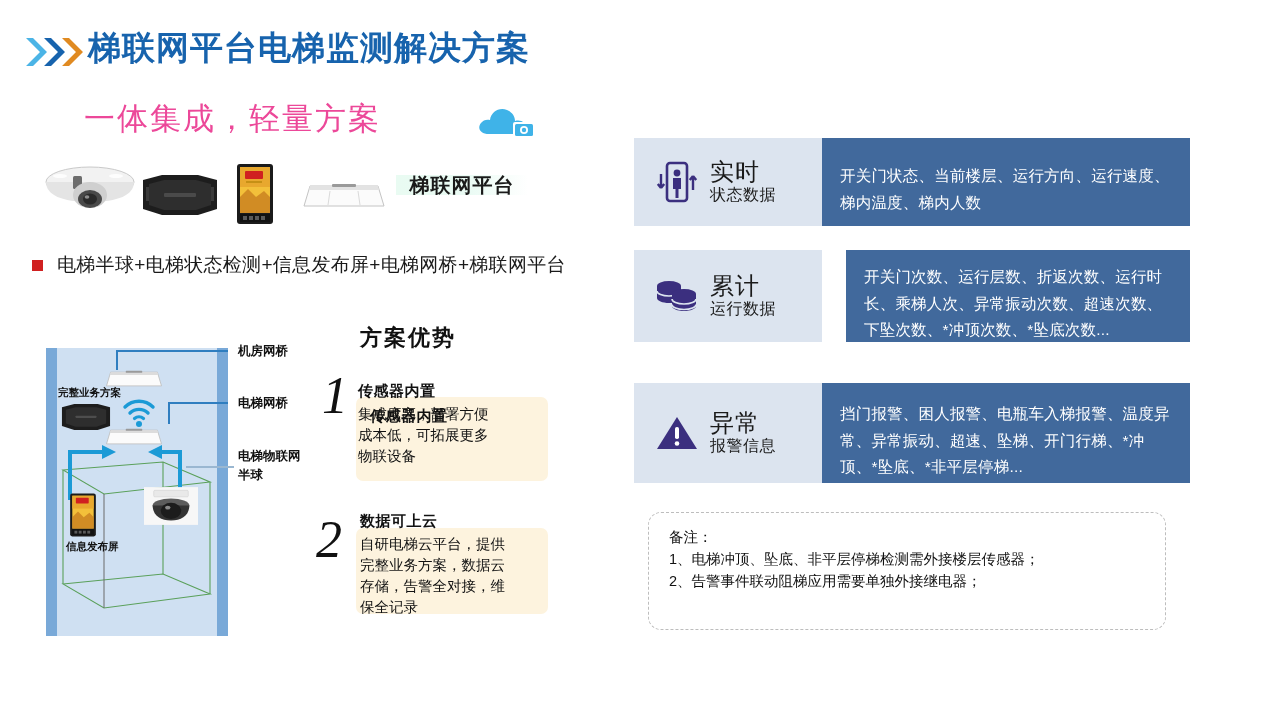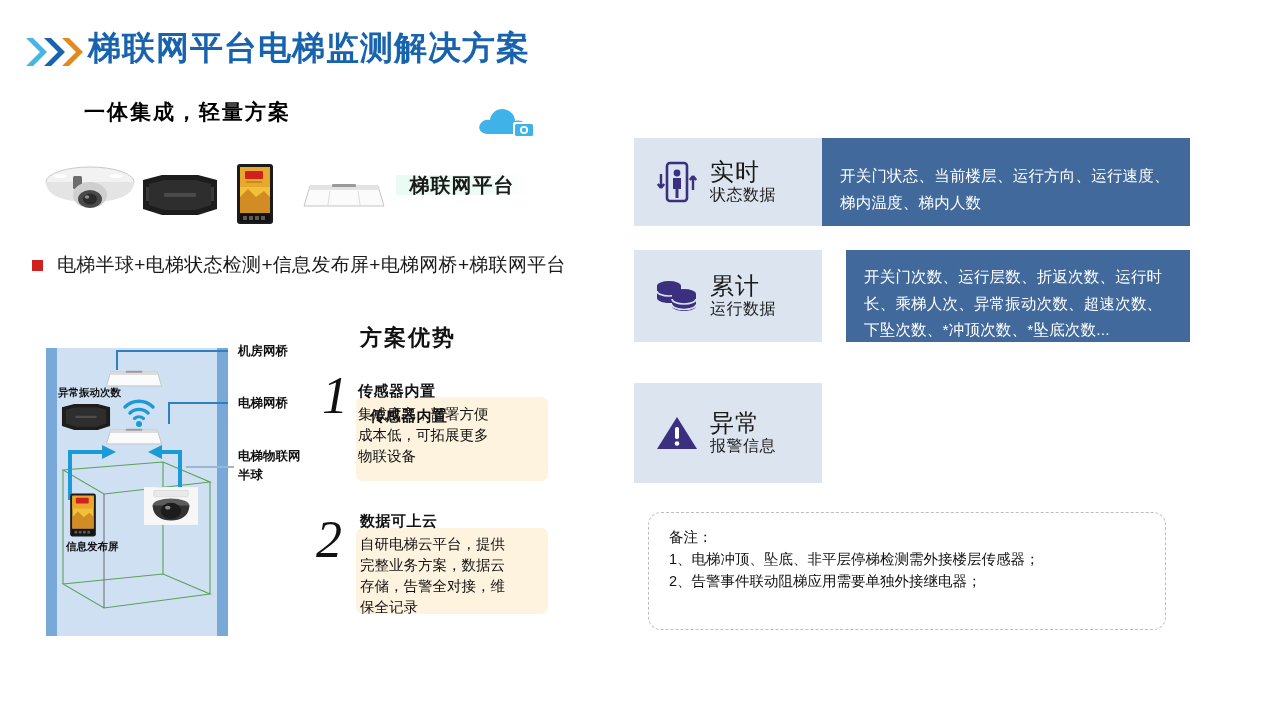--- a/index.html
+++ b/index.html
@@ -12,21 +12,21 @@
 
   
   .chevrons{position:absolute;left:24px;top:32px;width:62px;height:40px;}
   .title{
     position:absolute;left:88px;top:26px;
     font-size:33px;font-weight:bold;color:#1763ad;letter-spacing:1px;
     white-space:nowrap;
   }
   .subtitle{
     position:absolute;left:84px;top:98px;
-    font-size:21px;font-weight:bold;color:#000000;letter-spacing:2px;
+    font-size:31px;font-weight:normal;color:#ec4899;letter-spacing:2px;
     white-space:nowrap;
   }
   .cloudcam{position:absolute;left:475px;top:103px;width:66px;height:40px;}
 
   
   .prod{position:absolute;}
   .prod-dome{left:40px;top:162px;width:100px;height:56px;}
   .prod-box{left:140px;top:172px;width:80px;height:46px;}
   .prod-screen{left:234px;top:163px;width:42px;height:62px;}
   .prod-bridge{left:300px;top:180px;width:88px;height:32px;}
@@ -204,21 +204,21 @@
       <path d="M10 6 L78 6 L84 26 L4 26 Z" fill="#fbfbfb" stroke="#bdbdbd" stroke-width="1.2"></path>
       <path d="M10 6 L78 6 L79 10 L9 10 Z" fill="#dcdcdc"></path>
       <rect x="32" y="4" width="24" height="3" rx="1" fill="#9a9a9a"></rect>
     </svg>
 
     <svg style="position:absolute;left:14px;top:54px;" width="52" height="30" viewBox="0 0 80 46">
       <path d="M3 8 L22 3 L58 3 L77 8 L77 37 L58 43 L22 43 L3 37 Z" fill="#1d1d1d"></path>
       <path d="M9 12 L24 8 L56 8 L71 12 L71 33 L56 38 L24 38 L9 33 Z" fill="#2e2e2e"></path>
       <rect x="24" y="21" width="32" height="3.5" rx="1" fill="#4d4d4d"></rect>
     </svg>
-    <div class="lbl-dark" style="left:12px;top:38px;">异常振动次数</div>
+    <div class="lbl-dark" style="left:12px;top:38px;">完整业务方案</div>
 
     <svg style="position:absolute;left:12px;top:104px;" width="158" height="170" viewBox="0 0 158 170">
       <polygon points="5,18 105,10 152,30 46,42" fill="none" stroke="#5aa05a" stroke-width="1.1"></polygon>
       <polygon points="5,132 105,122 152,142 46,156" fill="none" stroke="#5aa05a" stroke-width="1.1"></polygon>
       <line x1="5" y1="18" x2="5" y2="132" stroke="#5aa05a" stroke-width="1.1"></line>
       <line x1="105" y1="10" x2="105" y2="122" stroke="#5aa05a" stroke-width="1.1"></line>
       <line x1="152" y1="30" x2="152" y2="142" stroke="#5aa05a" stroke-width="1.1"></line>
       <line x1="46" y1="42" x2="46" y2="156" stroke="#6a6a6a" stroke-width="1"></line>
       <rect x="72" y="140" width="80" height="26" fill="#f1f1f1" opacity="0.0"></rect>
     </svg>
@@ -338,20 +338,21 @@
           <path d="M23 5 L43 37 L3 37 Z" fill="#3b2f7f"></path>
           <rect x="21" y="15" width="4" height="12" rx="1.8" fill="#ffffff"></rect>
           <circle cx="23" cy="31.5" r="2.3" fill="#ffffff"></circle>
         </svg>
       </div>
       <div class="card-headings">
         <div class="card-h1">异常</div>
         <div class="card-h2">报警信息</div>
       </div>
     </div>
+    <div class="card-right">挡门报警、困人报警、电瓶车入梯报警、温度异常、异常振动、超速、坠梯、开门行梯、*冲顶、*坠底、*非平层停梯...</div>
   </div>
 
   <div class="note">
     <div>备注：</div>
     <div>1、电梯冲顶、坠底、非平层停梯检测需外接楼层传感器；</div>
     <div>2、告警事件联动阻梯应用需要单独外接继电器；</div>
   </div>
 
 
 </div>

